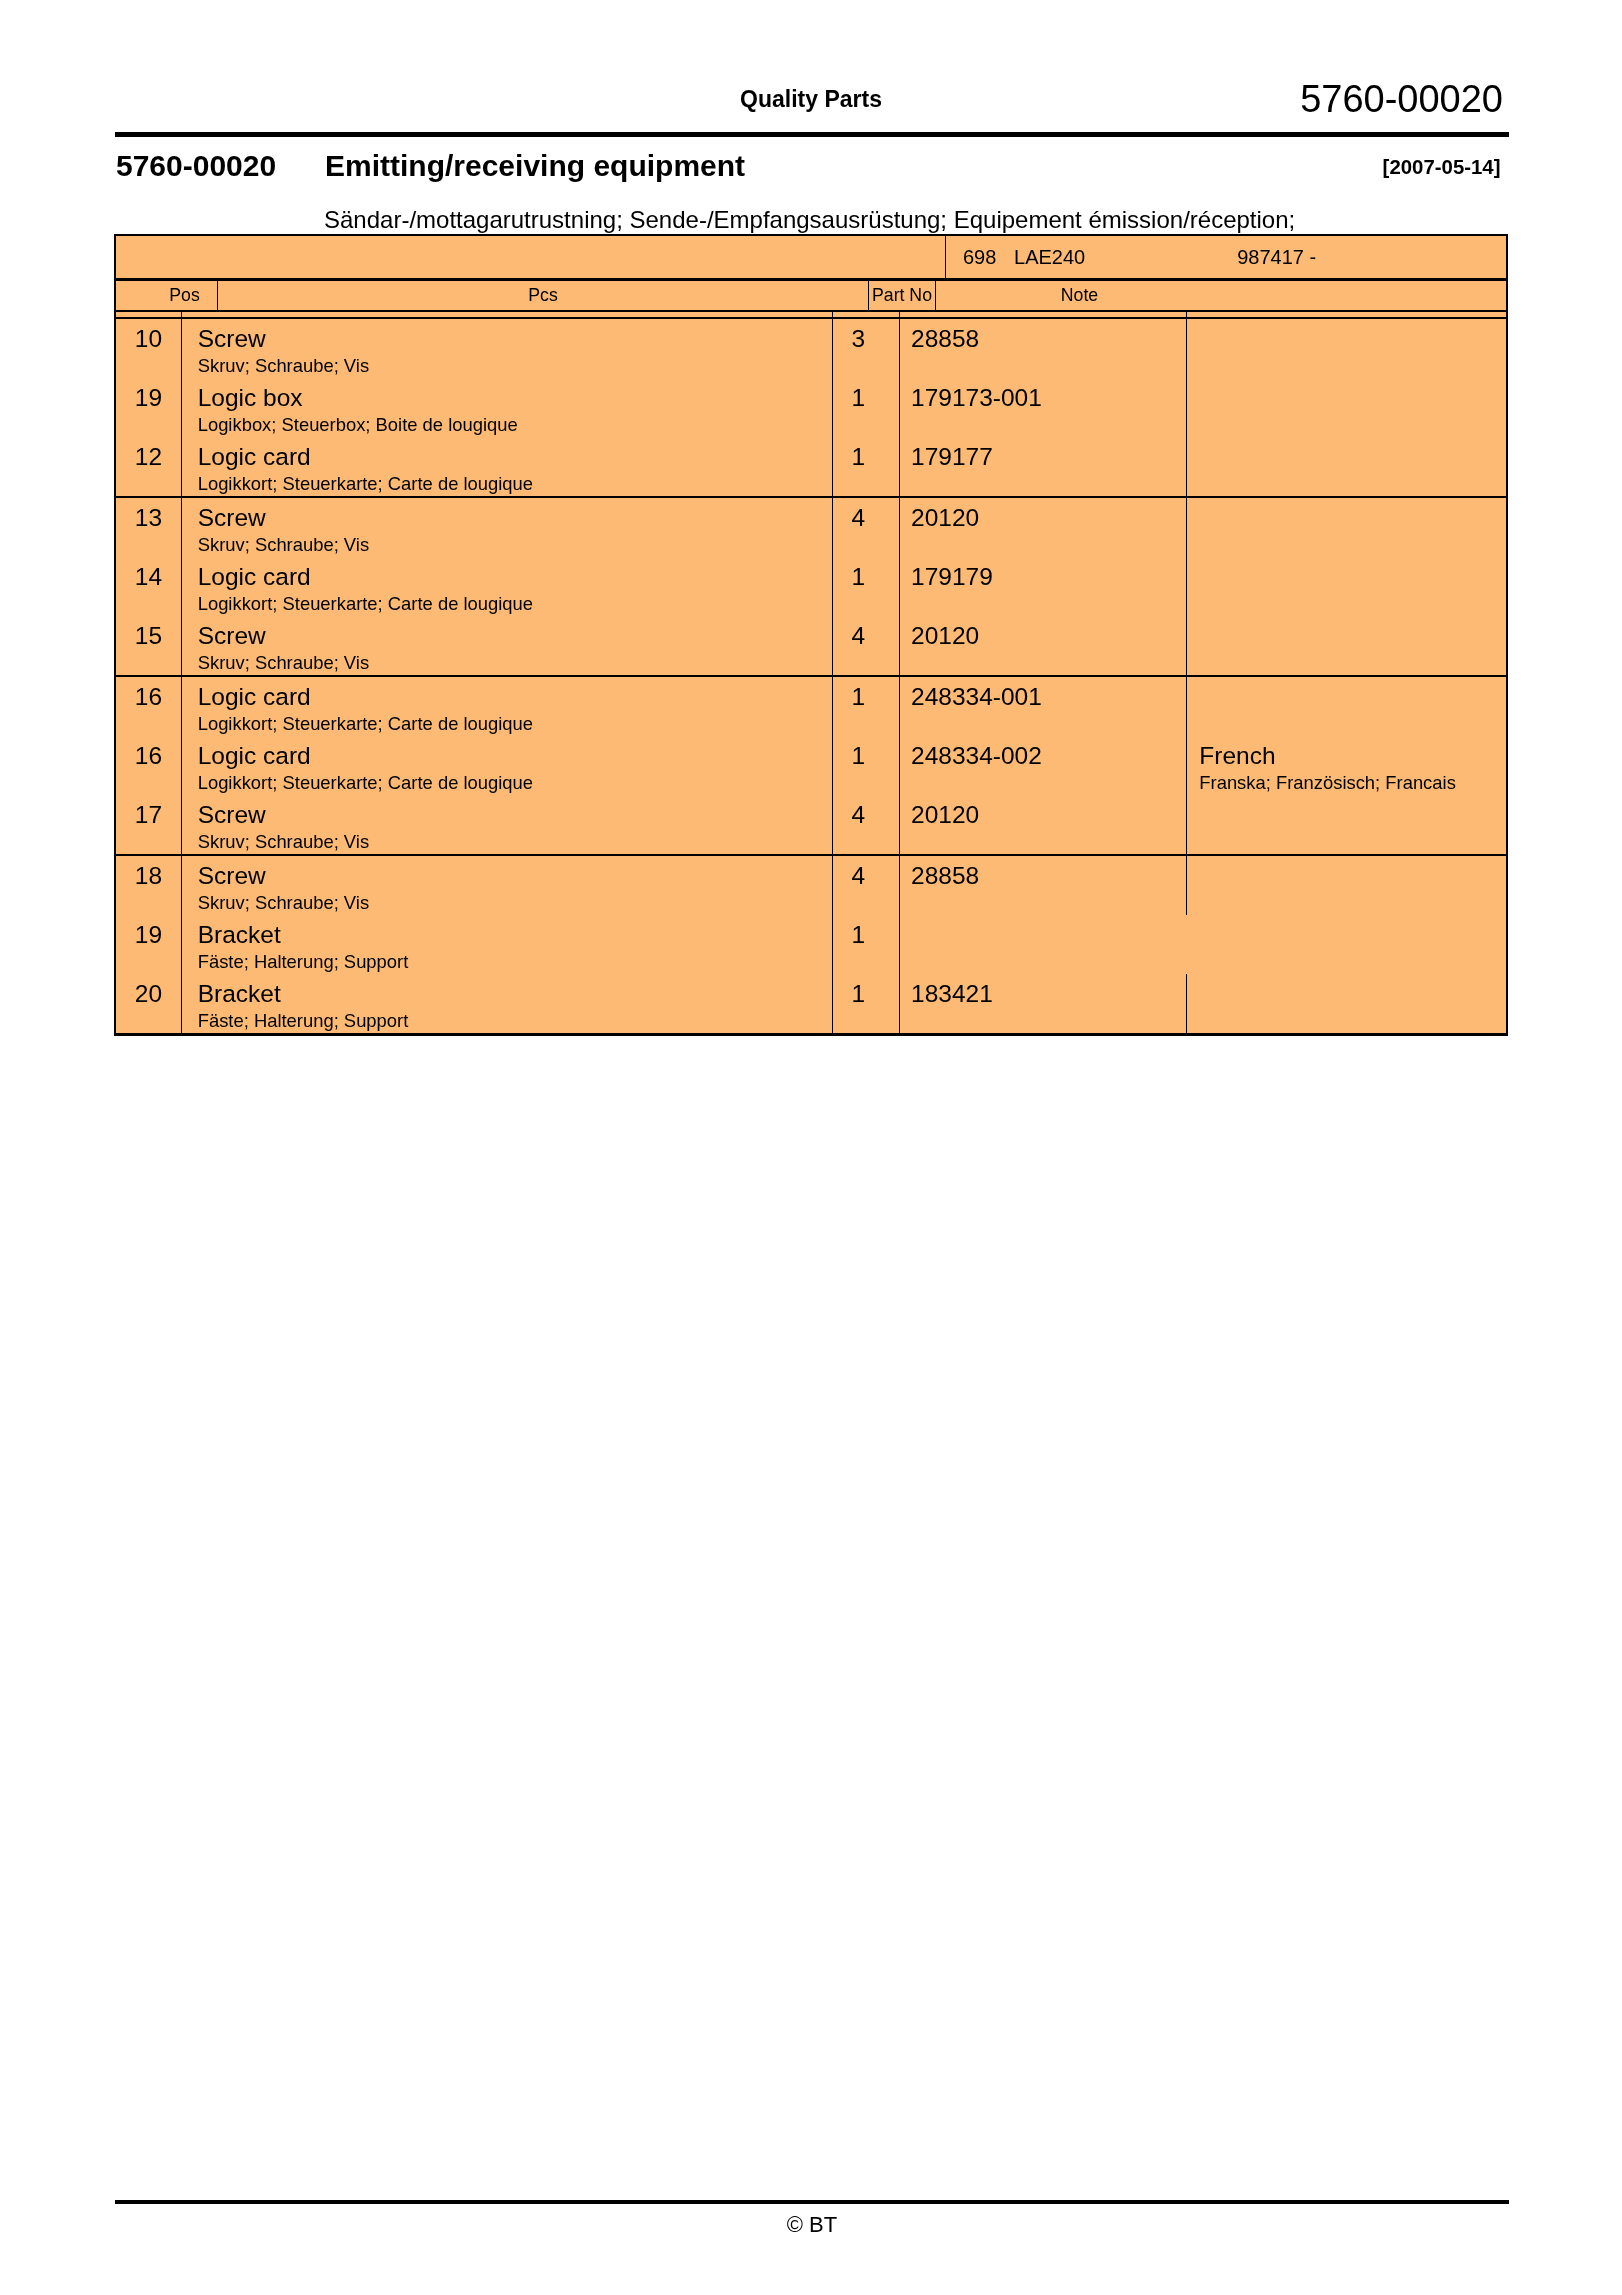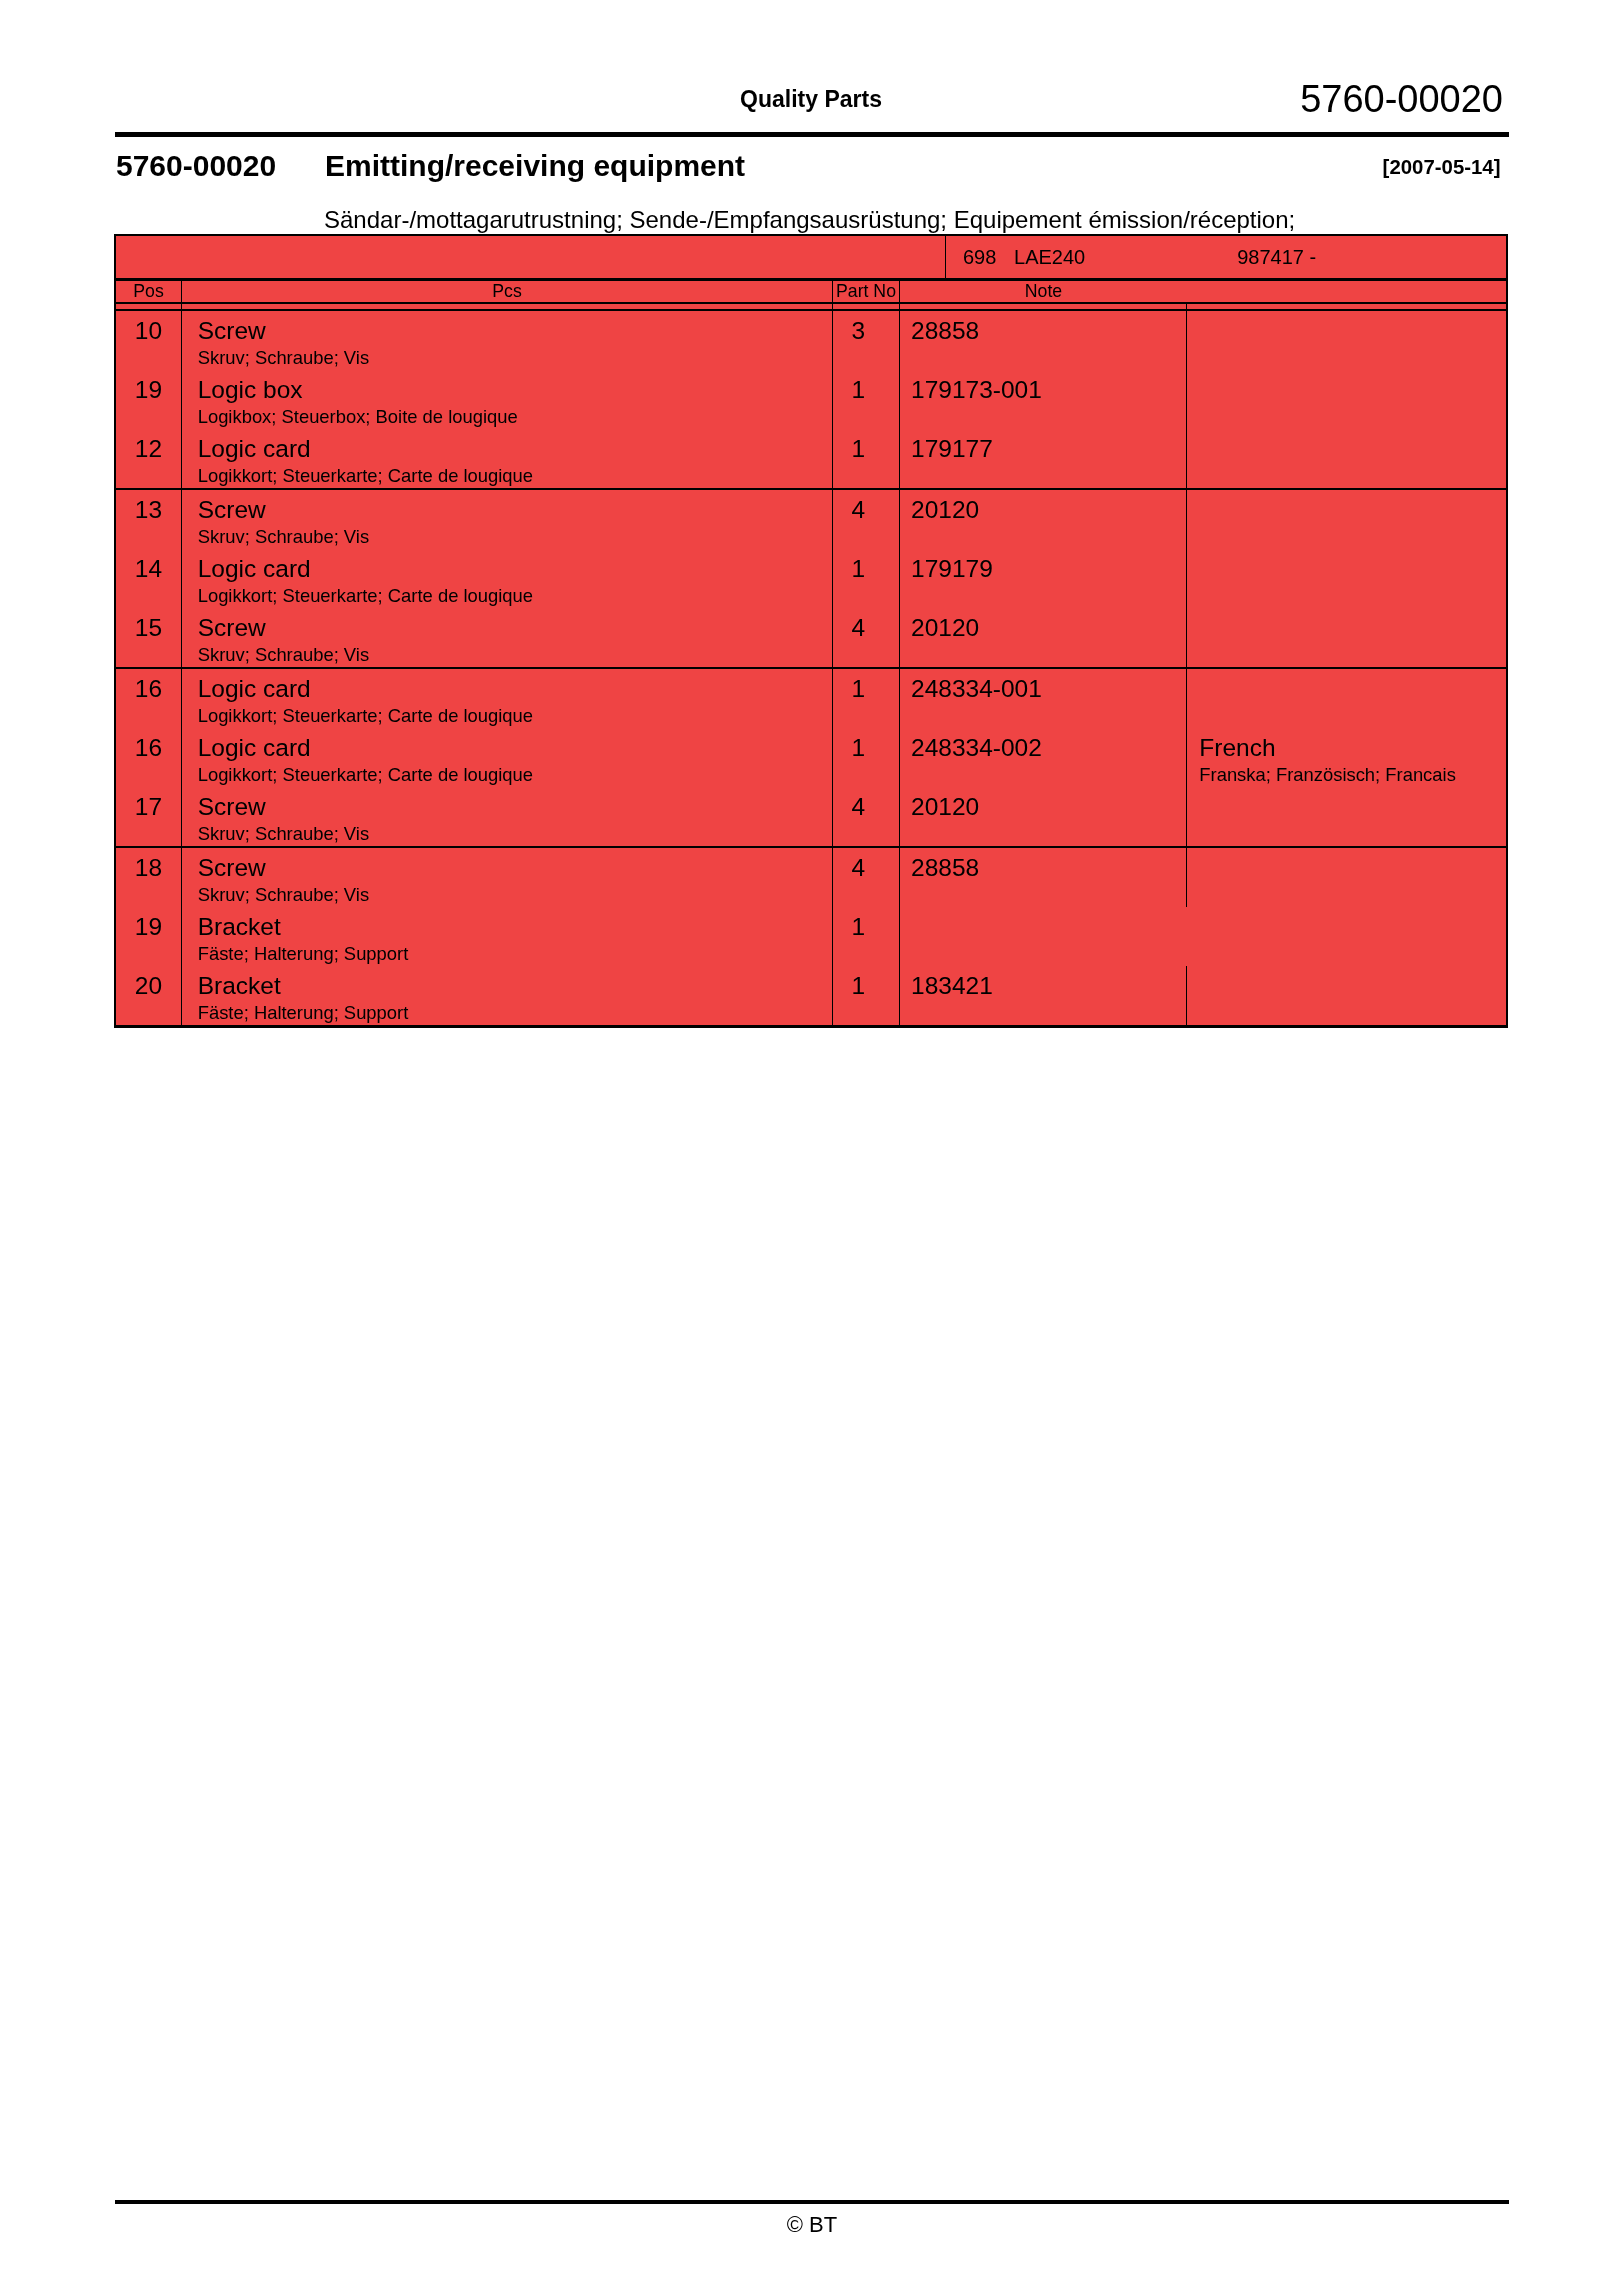--- a/index.html
+++ b/index.html
@@ -20,32 +20,32 @@
   .title-row  { position:absolute; top:149px; left:116px; width:1392px; height:38px; }
   .title-num  { position:absolute; left:0; top:0; font-size:30px; font-weight:bold; white-space:nowrap; }
   .title-main { position:absolute; left:209px; top:0; font-size:30px; font-weight:bold; white-space:nowrap; }
   .title-date { position:absolute; right:7.5px; top:6.8px; font-size:20.4px; font-weight:bold; white-space:nowrap; }
   .subtitle   { position:absolute; top:190px; left:324px; font-size:24px; white-space:nowrap;margin-top:16px; }
 
   
   .parts-table {
     position:absolute; top:234px; left:114px; width:1394px;
     border:2px solid #000; border-bottom-width:3.4px;
-    background:#ef4444;
+    background:#fdba74;
   }
   .band { display:flex; height:45px; border-bottom:3.4px solid #000; }
   .band-left  { width:830px; border-right:1.4px solid #000; }
   .band-right { flex:1; display:flex; align-items:center; font-size:20px; }
   .band-serie  { margin-left:17px; }
   .band-model  { margin-left:17.7px; }
   .band-serial { margin-left:152px; }
 
   .cols { display:grid; grid-template-columns:66px 651px 67px 287px 319px; }
 
-  .colheads { height:23px; border-bottom:2px solid #000; }
+  .colheads { height:31px; border-bottom:2px solid #000;padding-left:36px; }
   .colhead { display:flex; align-items:center; justify-content:center;
              font-size:17.7px; border-right:1.4px solid #000; }
   .colhead:last-child { border-right:none; }
 
   .dblspacer { height:6.8px; border-bottom:2px solid #000; }
   .dblspacer div { border-right:1.4px solid #000; }
   .dblspacer div:last-child { border-right:none; }
 
   .group { border-bottom:2.7px solid #000; }
   .group:last-child { border-bottom:none; }

